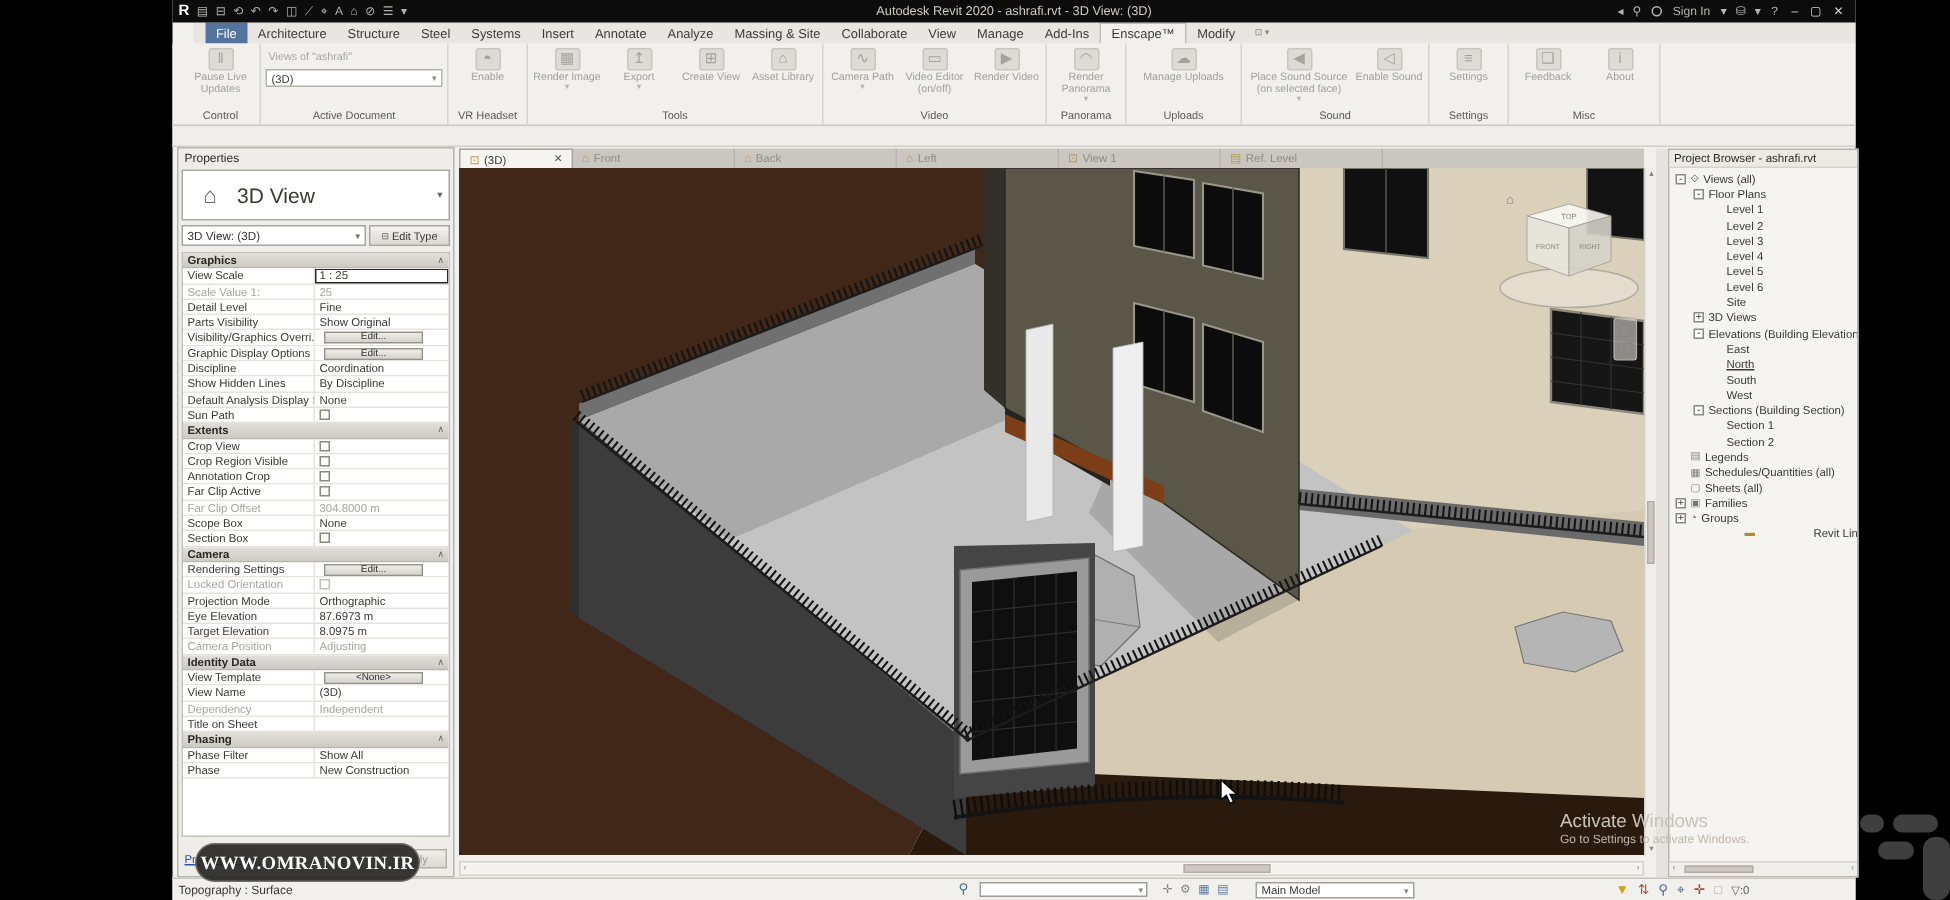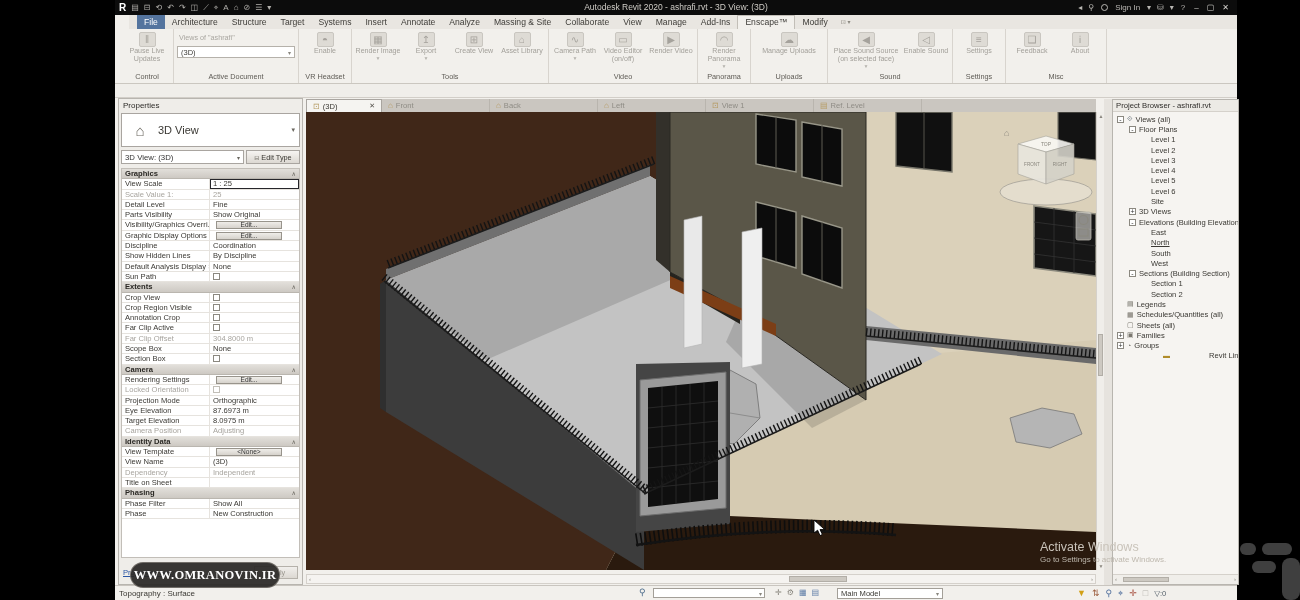--- a/index.html
+++ b/index.html
@@ -45,21 +45,21 @@
     display:flex;align-items:center;justify-content:space-between;padding:0 3px}
   .optionsbar{position:absolute;left:0;top:84px;right:0;height:14px;background:#f0eeea;
     border-bottom:1px solid #d2cec8}
 
   
   .props{position:absolute;left:3px;top:98px;width:185px;height:487px;background:#efede9;
     border:1px solid #b8b5af;font-size:7.6px;z-index:3}
   .phead{height:13px;line-height:13px;padding-left:4px;color:#2e2c29;font-size:8px}
   .typesel{margin:1px 2px 0;height:34px;background:#fff;border:1px solid #a9a5a0;display:flex;align-items:center}
   .ticon{width:36px;text-align:center;font-size:15px;color:#6a675f}
-  .tname{flex:1;font-size:11px;color:#3a3833}
+  .tname{flex:1;font-size:14px;color:#3a3833}
   .tarrow{padding-right:4px;color:#6a675f;font-size:7px}
   .pcomborow{display:flex;margin:3px 2px;gap:2px;height:14px}
   .pcombo{flex:1;background:#fff;border:1px solid #a9a5a0;display:flex;justify-content:space-between;
     align-items:center;padding:0 3px;font-size:7.8px;color:#333}
   .edittype{width:54px;background:linear-gradient(#f6f4f1,#dcd8d2);border:1px solid #a9a5a0;
     font-size:7.3px;color:#3a3833;display:flex;align-items:center;justify-content:center;gap:2px}
   .pgrid{position:absolute;left:2px;right:2px;top:69px;bottom:26px;background:#fff;
     border:1px solid #c2beb8;overflow:hidden}
   .prow{display:flex;height:10.3px;border-bottom:1px solid #e6e3de;background:#fff}
   .plabel{width:88px;padding-left:3px;color:#3a3833;border-right:1px solid #e6e3de;line-height:9.6px;
@@ -188,21 +188,21 @@
             <span class="winbtn">▢</span>
             <span class="winbtn">✕</span>
           </span>
       </div>
     </div>
 
     <div class="tabrow" id="tabrow">
         <span class="rtab file">File</span>
         <span class="rtab">Architecture</span>
         <span class="rtab">Structure</span>
-        <span class="rtab">Target</span>
+        <span class="rtab">Steel</span>
         <span class="rtab">Systems</span>
         <span class="rtab">Insert</span>
         <span class="rtab">Annotate</span>
         <span class="rtab">Analyze</span>
         <span class="rtab">Massing &amp; Site</span>
         <span class="rtab">Collaborate</span>
         <span class="rtab">View</span>
         <span class="rtab">Manage</span>
         <span class="rtab">Add-Ins</span>
         <span class="rtab active">Enscape™</span>

